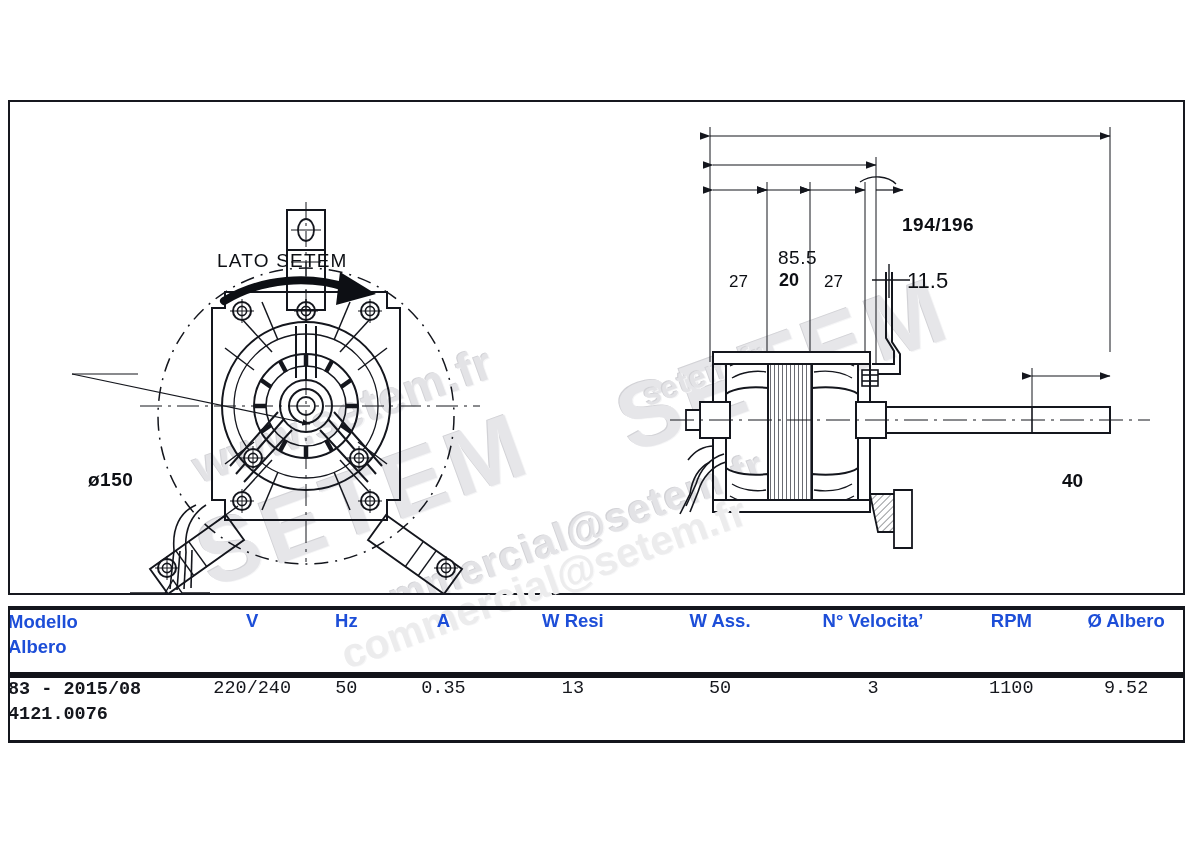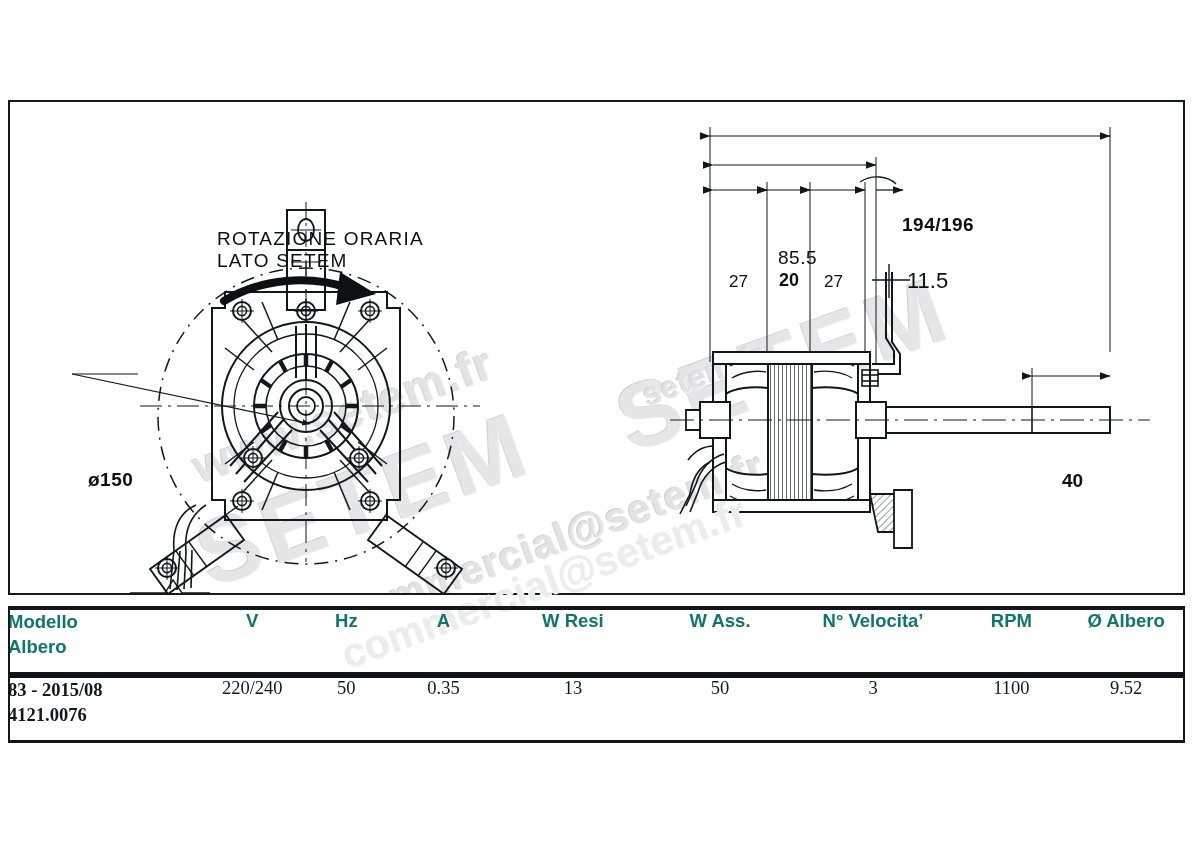--- a/index.html
+++ b/index.html
@@ -172,21 +172,21 @@
     z-index: 10;
   }
   #spec-table table {
     border-collapse: collapse;
     width: 100%;
     table-layout: fixed;
   }
   #spec-table thead th {
     font-size: 18.5px;
     font-weight: bold;
-    color: #0f766e;
+    color: #1d4ed8;
     padding: 0;
     text-align: center;
     vertical-align: top;
     font-family: "Liberation Sans", sans-serif;
   }
   .hdr-cell {
     height: 62px;
     padding-top: 9px;
     box-sizing: border-box;
   }
@@ -206,21 +206,21 @@
   .rule-bot {
     height: 3px;
     background: #14161d;
   }
   #spec-table tbody td {
     font-size: 18.5px;
     color: #15171d;
     padding: 0;
     text-align: center;
     vertical-align: top;
-    font-family: Liberation Serif, serif;
+    font-family: Liberation Mono, monospace;
   }
   .val-cell {
     height: 62px;
     padding-top: 9px;
     box-sizing: border-box;
   }
   .val-model {
     text-align: left !important;
     padding-left: 14px;
     font-weight: bold;
@@ -482,21 +482,20 @@
           <line x1="660" y1="318" x2="1140" y2="318" stroke-width="1" stroke-dasharray="24 6 3 6"></line>
         </g>
       </g>
 
       <g>
         <path d="M 214 199 C 252 176 300 173 338 186" stroke="#0d0f14" stroke-width="8" fill="none" stroke-linecap="round"></path>
         <polygon points="330,170 366,192 326,203" fill="#0d0f14"></polygon>
       </g>
     </svg>
 
-    <div class="dlabel" id="rotation-line1">ROTAZIONE ORARIA</div>
     <div class="dlabel" id="rotation-line2">LATO SETEM</div>
 
     <div class="dlabel" id="dia150-label">ø150</div>
 
     <div class="dlabel" id="dim-194">194/196</div>
     <div class="dlabel" id="dim-855">85.5</div>
     <div class="dlabel" id="dim-27a">27</div>
     <div class="dlabel" id="dim-20">20</div>
     <div class="dlabel" id="dim-27b">27</div>
     <div class="dlabel" id="dim-115">11.5</div>

